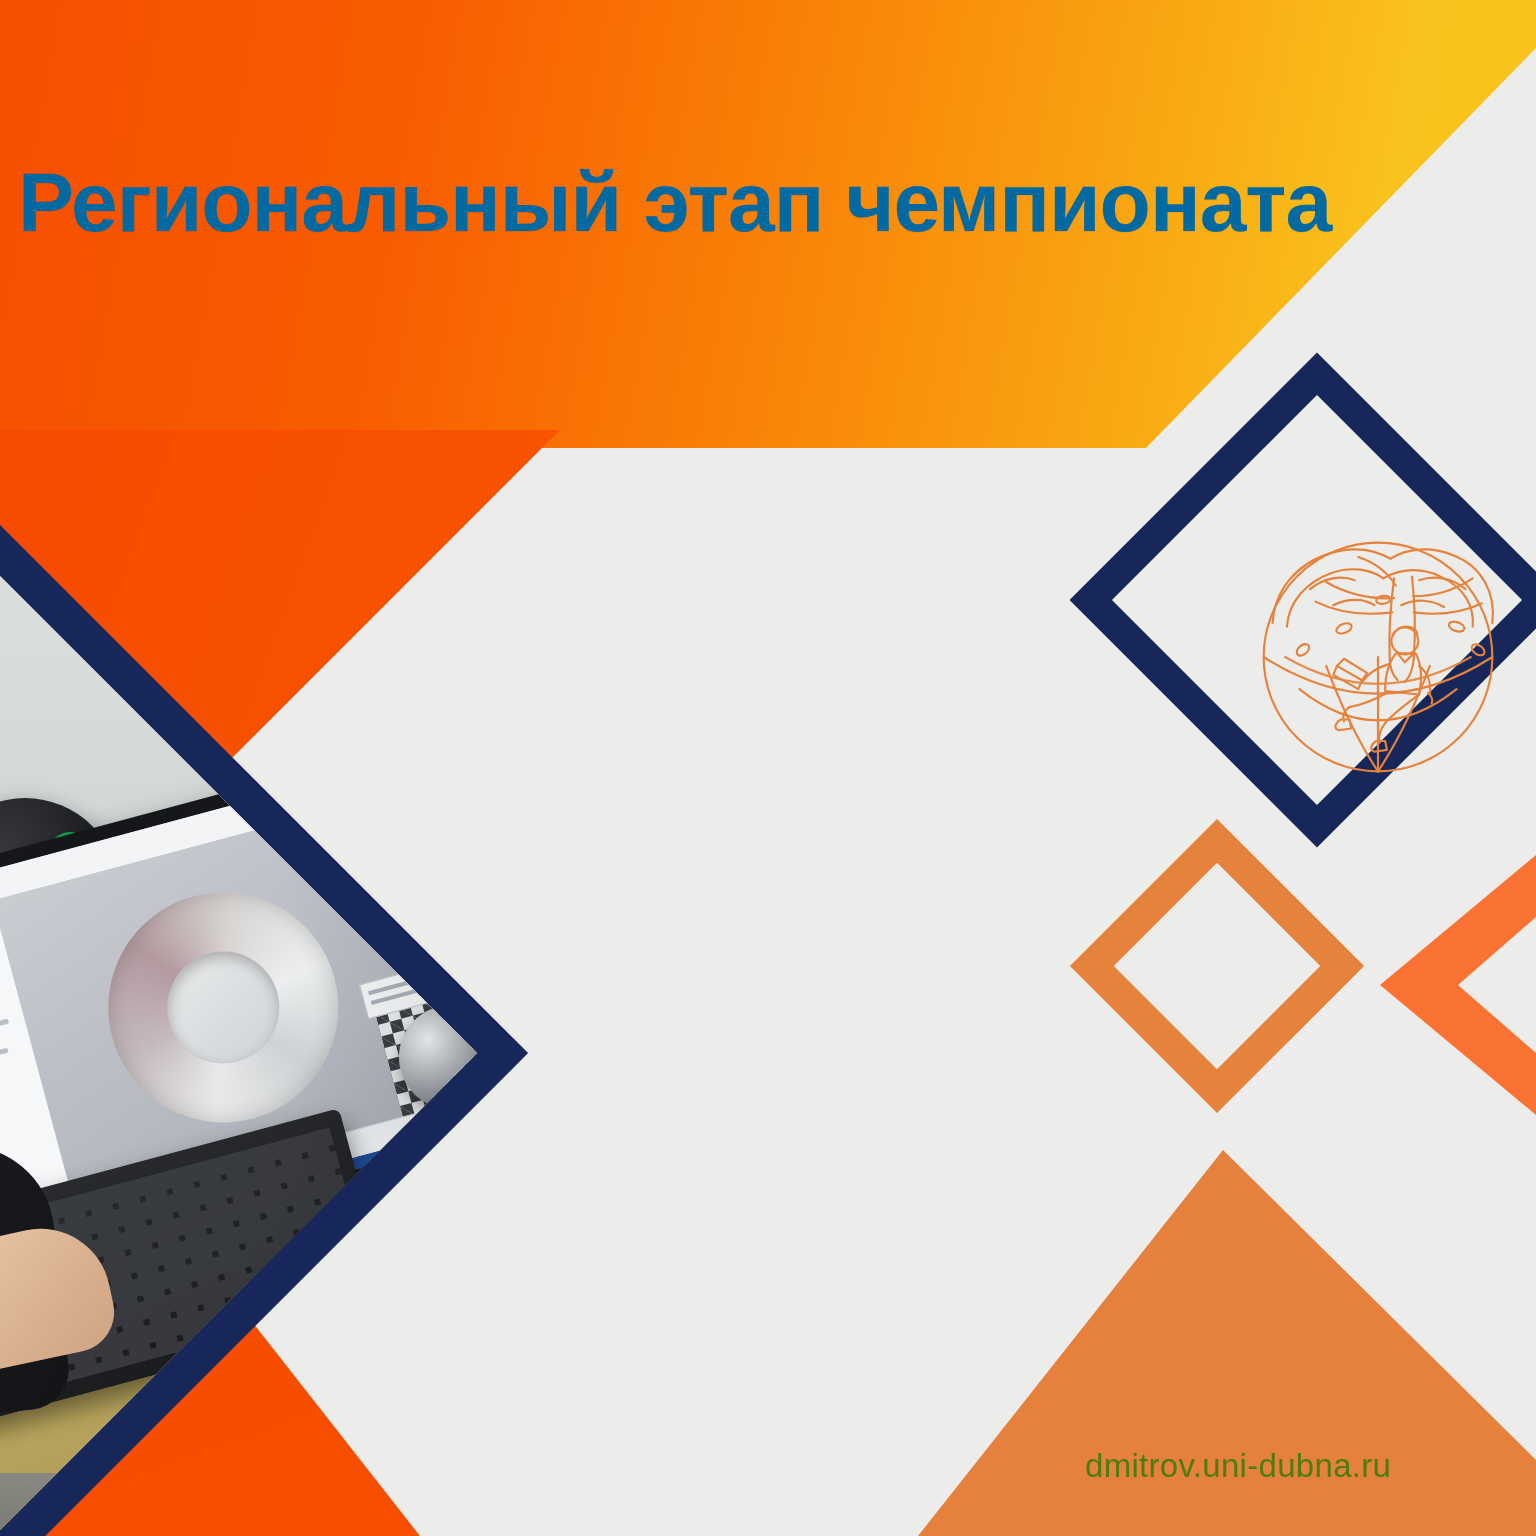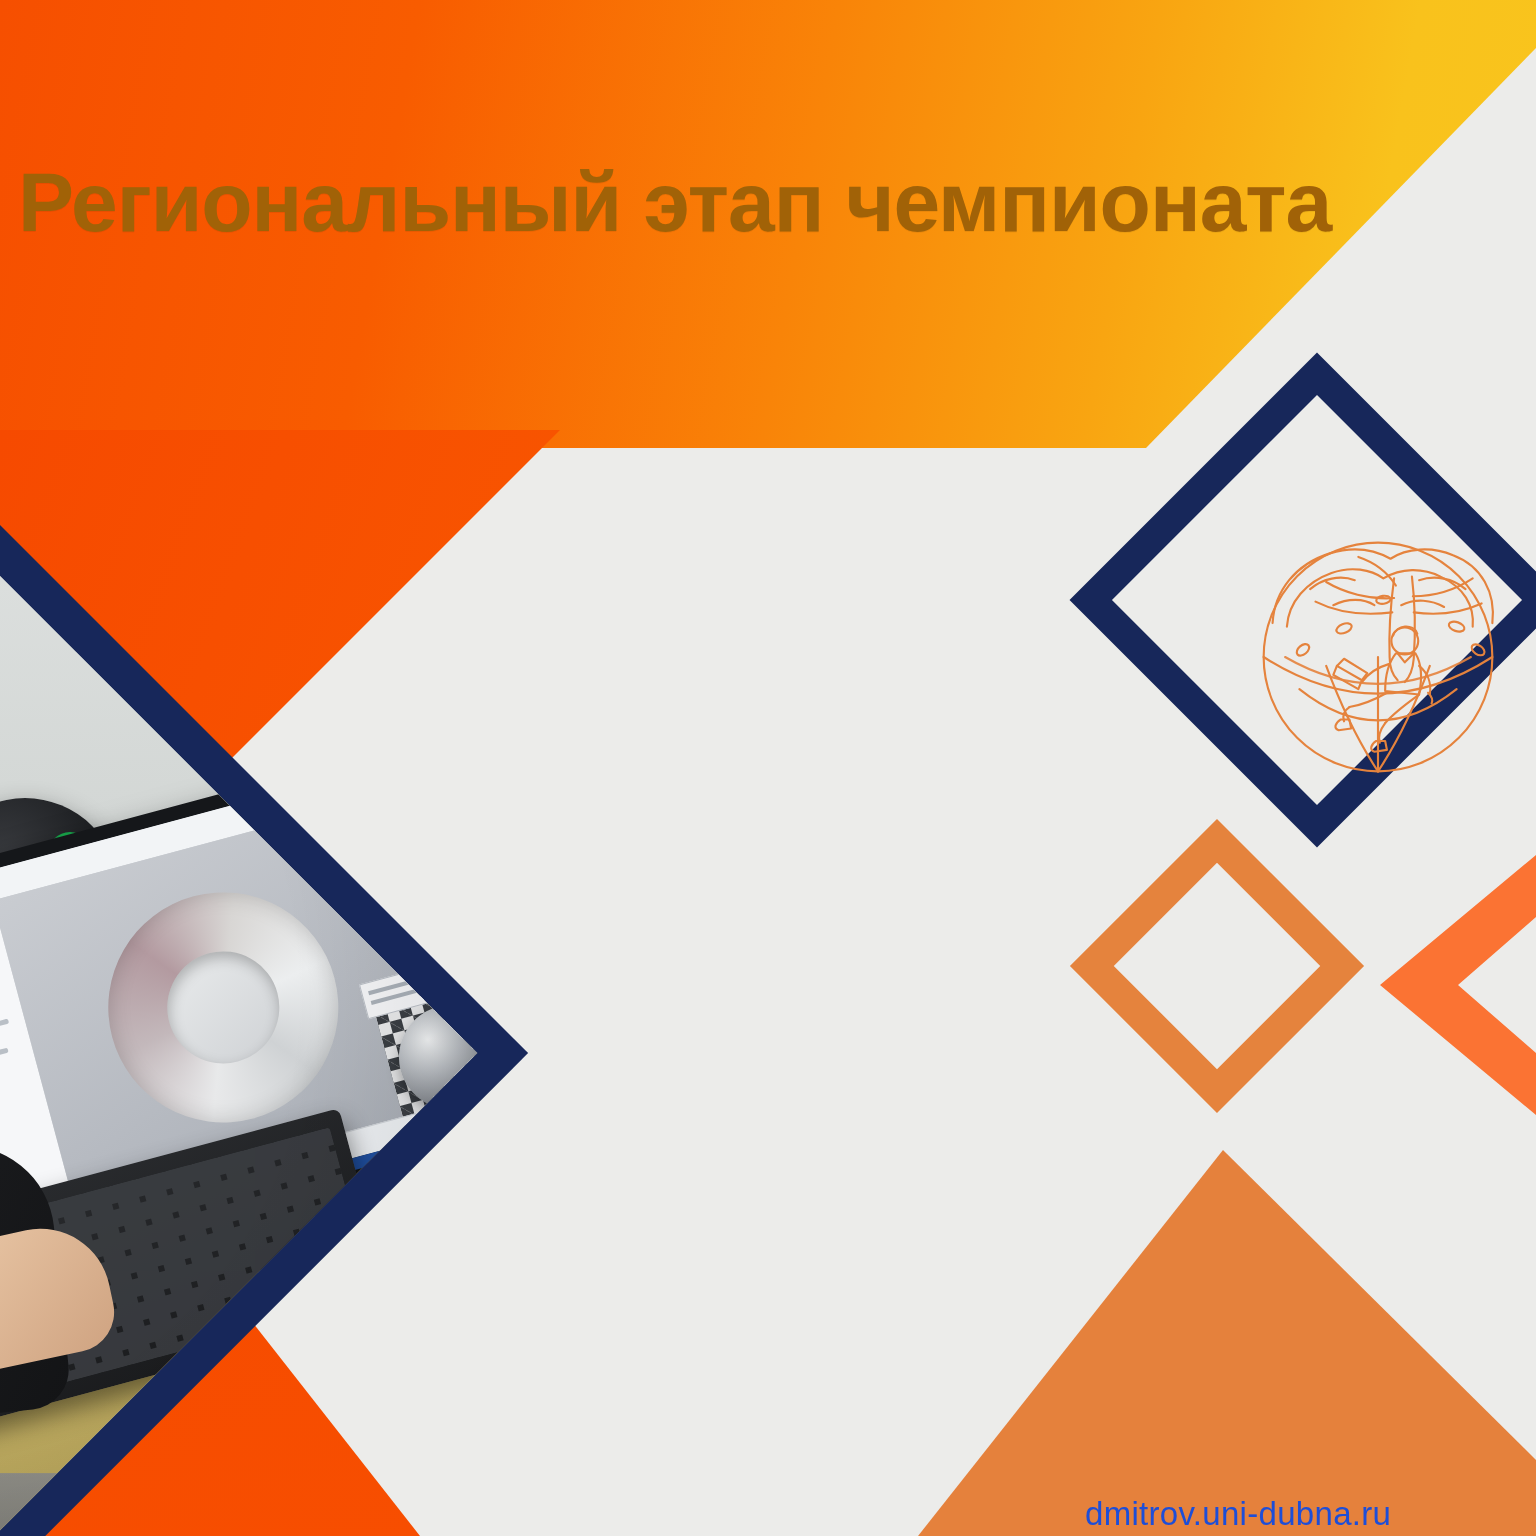--- a/index.html
+++ b/index.html
@@ -165,34 +165,34 @@
   .prs-hand{left:600px;top:770px;width:180px;height:130px;
     background:linear-gradient(140deg,#ebc9a8,#cfa381);border-radius:60px 70px 40px 40px;transform:rotate(-12deg);}
 
   
   .ph-vig{left:0;top:0;width:1180px;height:1180px;
     background:radial-gradient(ellipse at 50% 45%,rgba(0,0,0,0) 45%,rgba(0,0,0,.22) 100%);}
 
   
   .title{
     position:absolute;left:18px;top:44px;width:1380px;
-    color:#a16207;
+    color:#0369a1;
     font-weight:bold;
     font-size:84px;
     line-height:1.26;
     letter-spacing:-1px;
     white-space:pre-line;
     text-shadow:0 1px 0 rgba(0,0,0,.06);
   }
   .title .l2{display:block;}
 
   
   .url{
     position:absolute;left:1085px;top:1447px;
-    color:#1d4ed8;font-size:33px;letter-spacing:.3px;margin-top:48px;
+    color:#4d7c0f;font-size:33px;letter-spacing:.3px;
   }
 </style>
 </head>
 <body>
 
 <div class="stage">
 
   <div class="bg-base"></div>
 
   <div class="hdr-gradient"></div>

